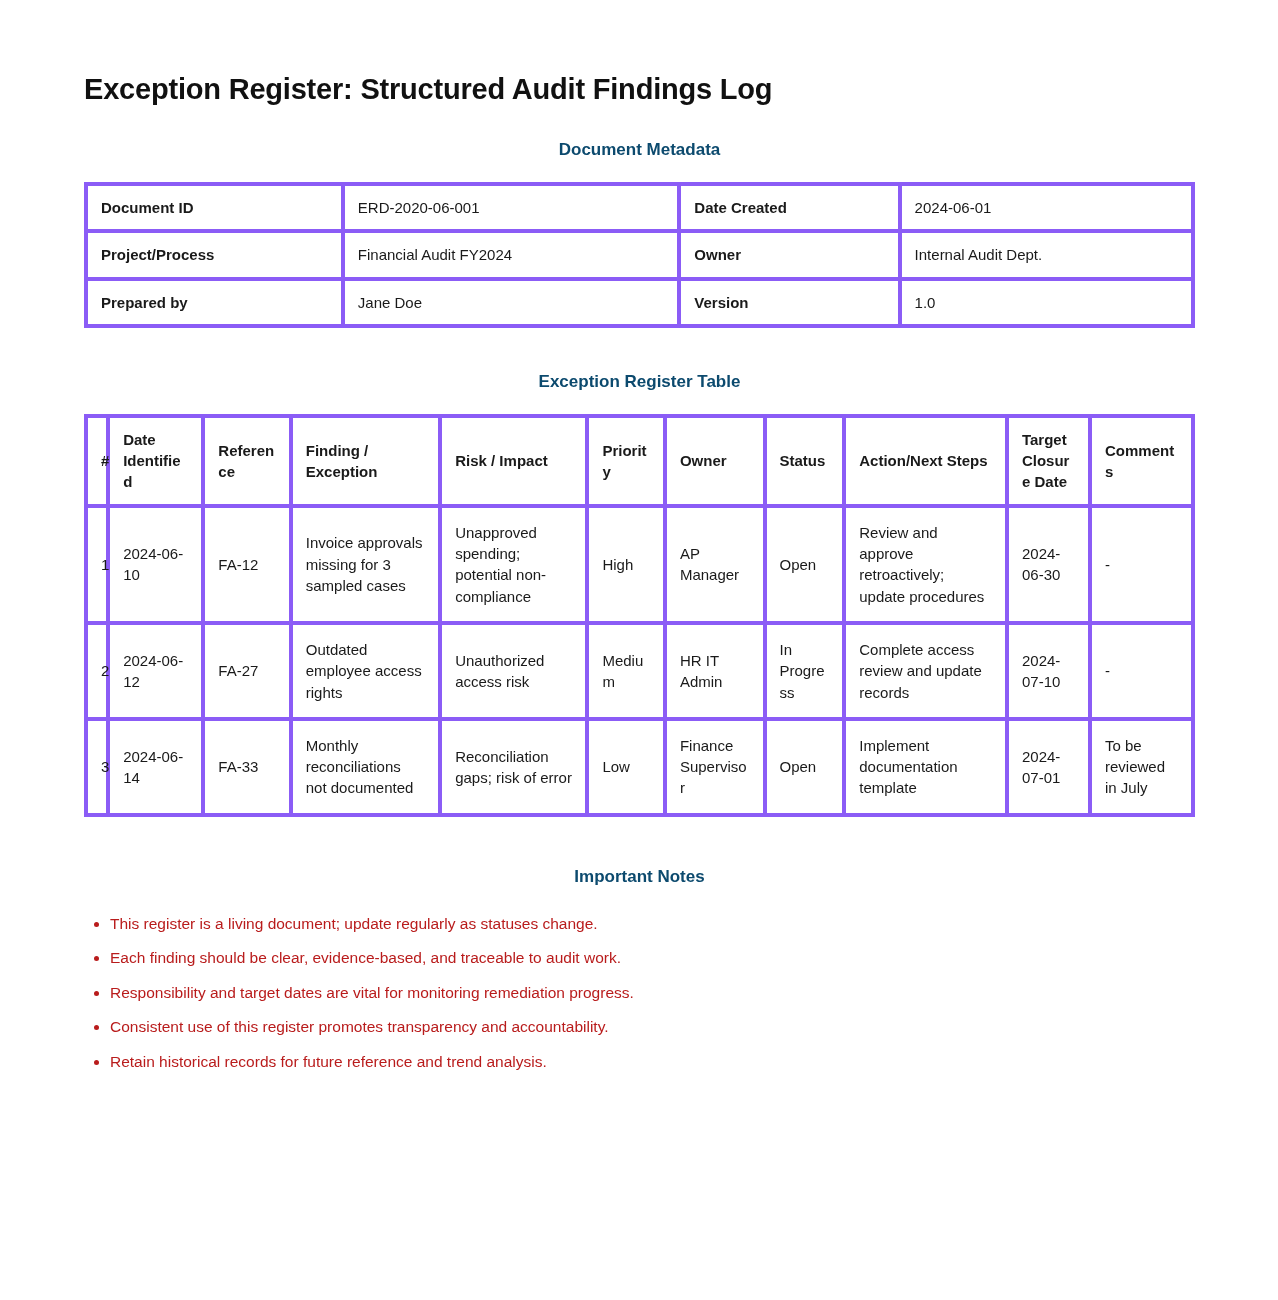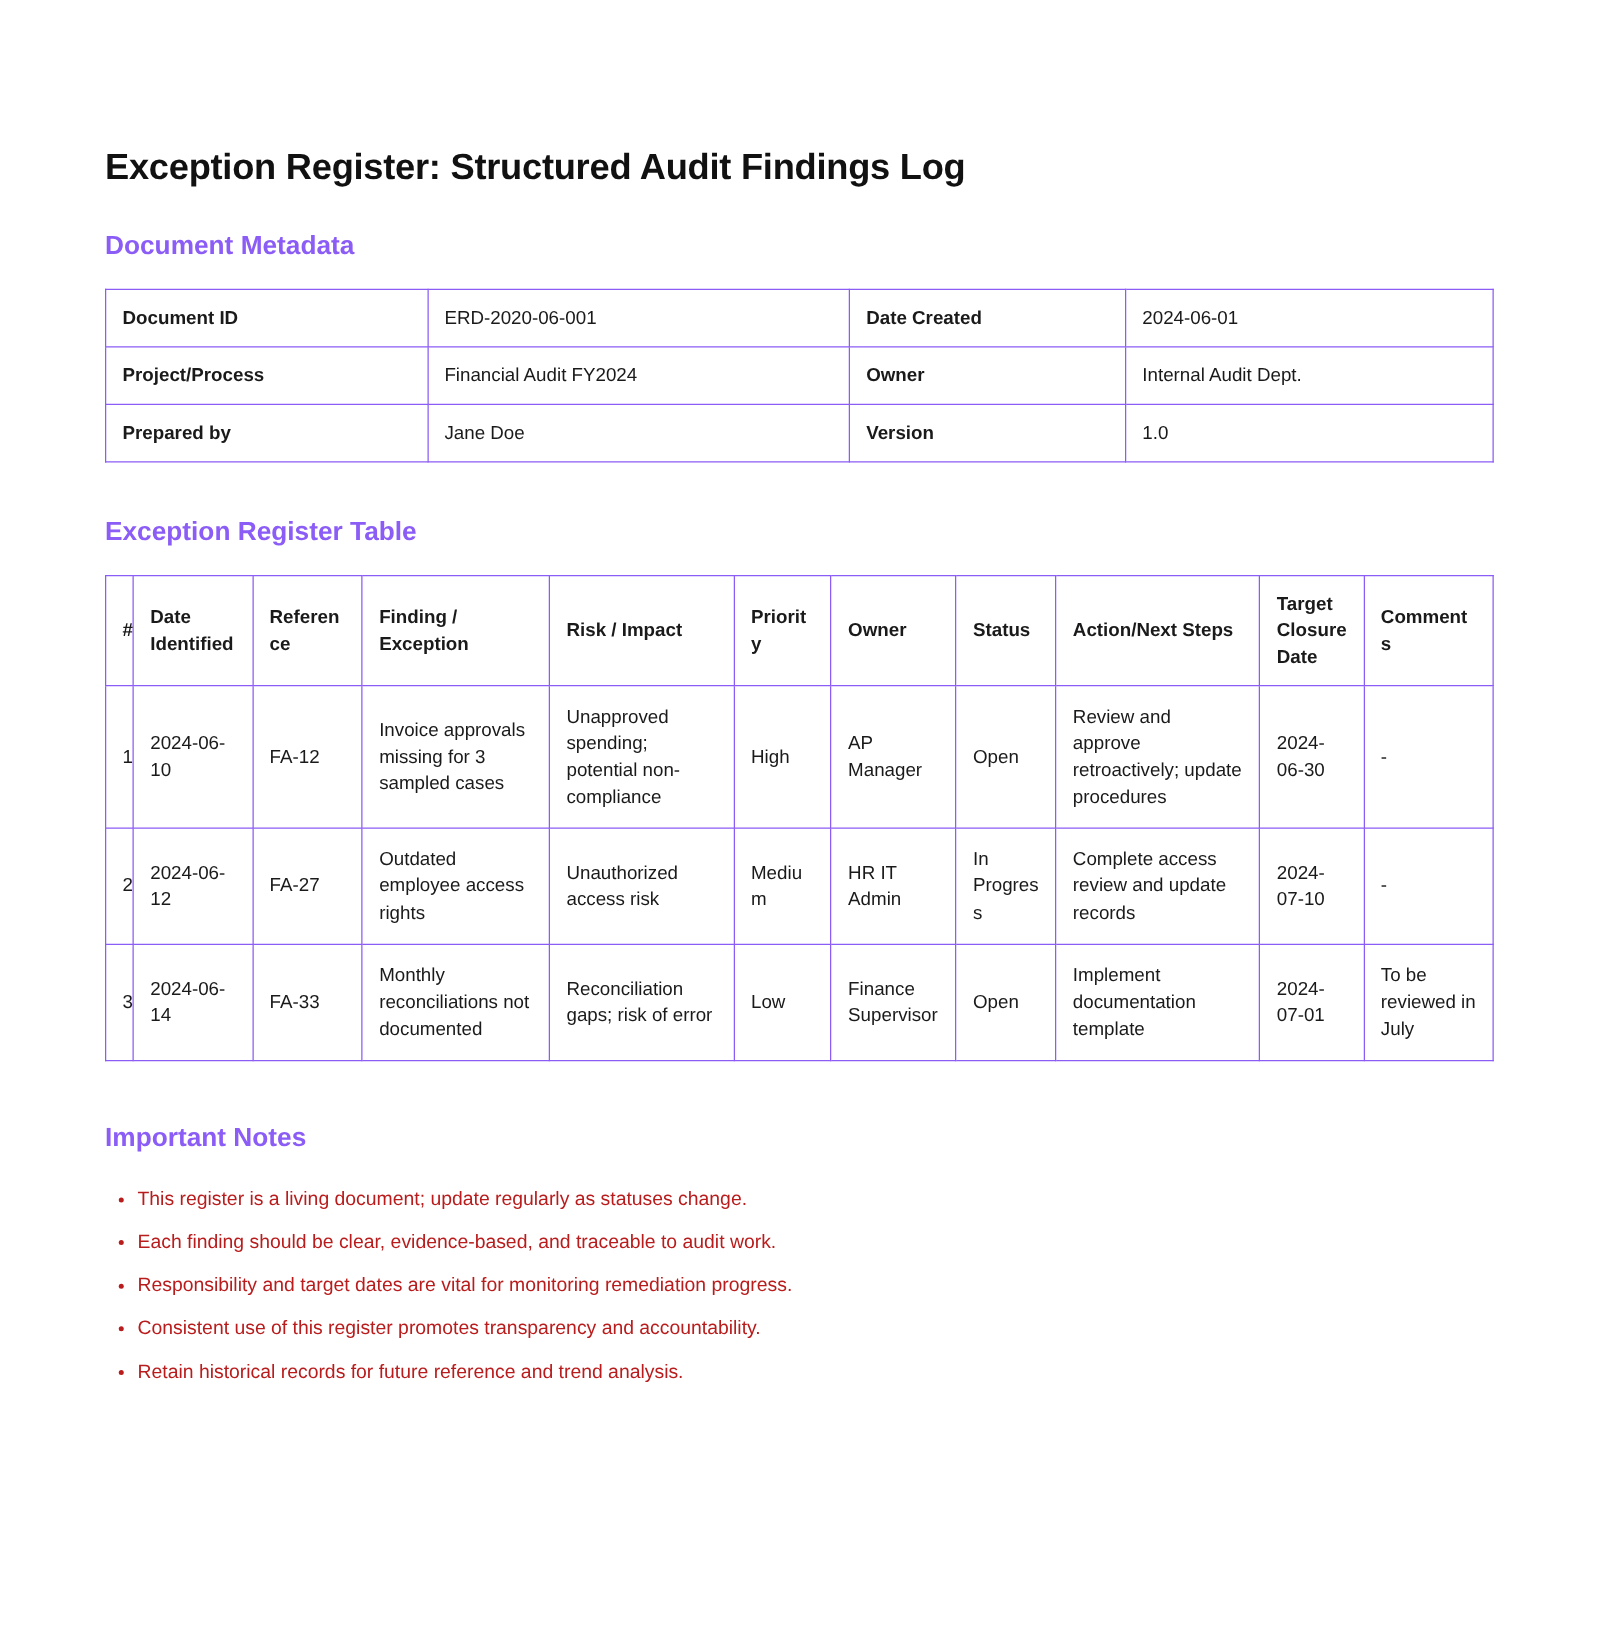--- a/index.html
+++ b/index.html
@@ -7,46 +7,47 @@
   html, body {
     background: #ffffff;
     width: 1278px;
     font-family: "Liberation Sans", "DejaVu Sans", sans-serif;
     color: #1a1a1a;
   }
 
   .page {
     width: 1278px;
     min-height: 1300px;
-    padding: 118px 83px 40px 84px;
+    padding: 73px 83px 40px 84px;
   }
 
   h1.page-title {
     font-size: 29px;
     font-weight: 700;
     color: #111111;
     letter-spacing: -0.2px;
     margin-bottom: 34px;
   }
 
   h2.section-heading {
-    font-size: 21px;
+    font-size: 17px;
     font-weight: 700;
-    color: #8b5cf6;
+    color: #0c4a6e;
     margin-bottom: 22px;
+    text-align: center;
   }
 
   table {
     border-collapse: collapse;
     width: 100%;
     table-layout: fixed;
   }
 
   td, th {
-    border: 1px solid #8b5cf6;
+    border: 4px solid #8b5cf6;
     padding: 11px 13px;
     font-size: 15px;
     line-height: 1.42;
     vertical-align: middle;
     text-align: left;
     word-wrap: break-word;
     color: #1a1a1a;
   }
 
   .metadata-section { margin-bottom: 44px; }

